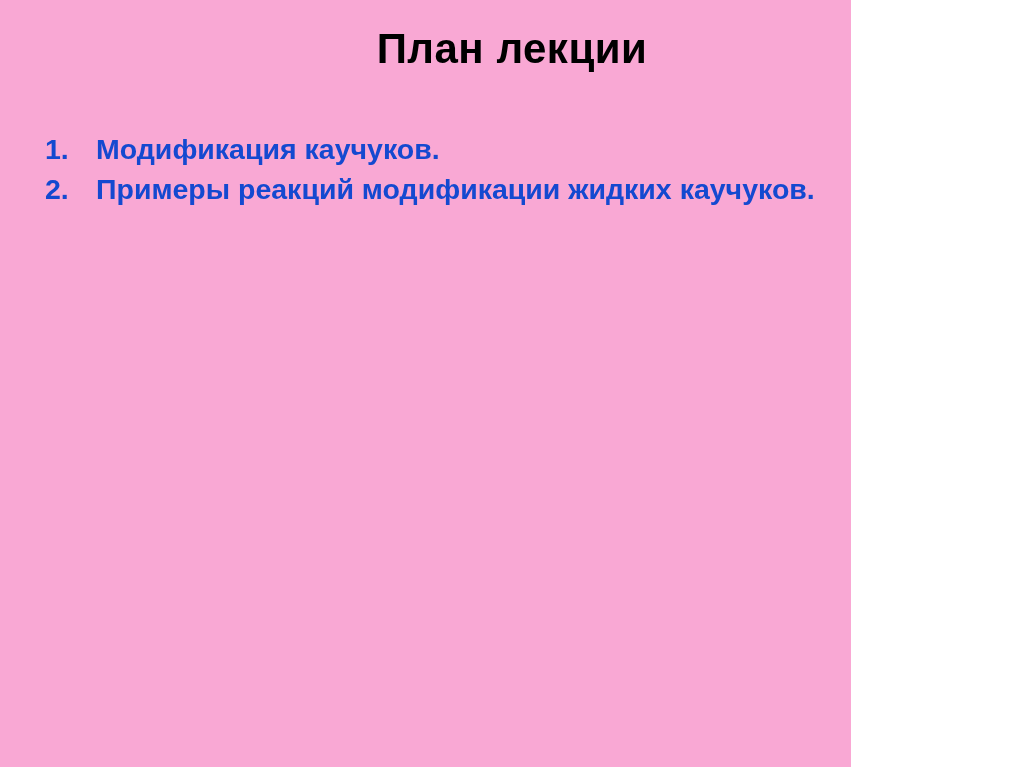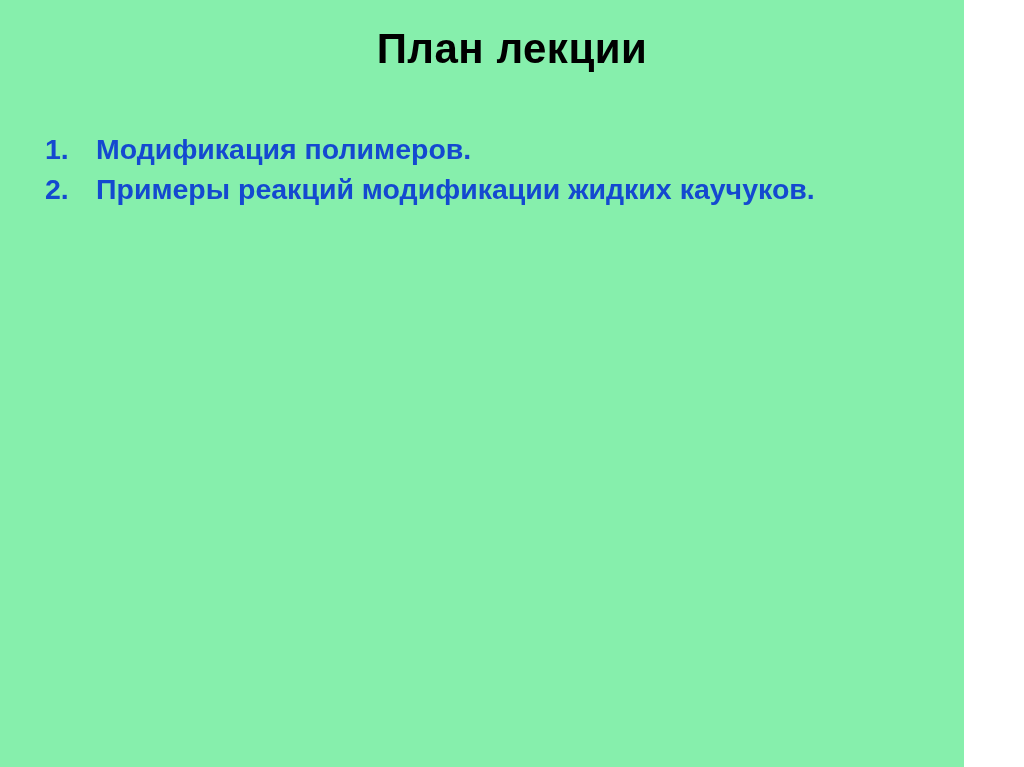--- a/index.html
+++ b/index.html
@@ -8,23 +8,23 @@
   }
   body {
     width: 1024px;
     height: 767px;
     background: #ffffff;
     font-family: "Liberation Sans", sans-serif;
     overflow: hidden;
   }
   .slide {
     position: relative;
-    width: 964px;
+    width: 851px;
     height: 767px;
-    background: #86efac;
+    background: #f9a8d4;
     box-sizing: border-box;
   }
   .slide-title {
     position: absolute;
     top: 26px;
     left: 0;
     width: 1024px;
     text-align: center;
     font-size: 42px;
     font-weight: bold;
@@ -70,21 +70,21 @@
 <body>
 
 <div class="slide">
 
   <div class="slide-title">План лекции</div>
 
   <ul class="content-list">
 
     <li class="list-item">
       <span class="item-number">1.</span>
-      <span class="item-text">Модификация  полимеров.</span>
+      <span class="item-text">Модификация  каучуков.</span>
     </li>
 
     <li class="list-item">
       <span class="item-number">2.</span>
       <span class="item-text">Примеры реакций модификации жидких каучуков.</span>
     </li>
 
   </ul>
 
 </div>

